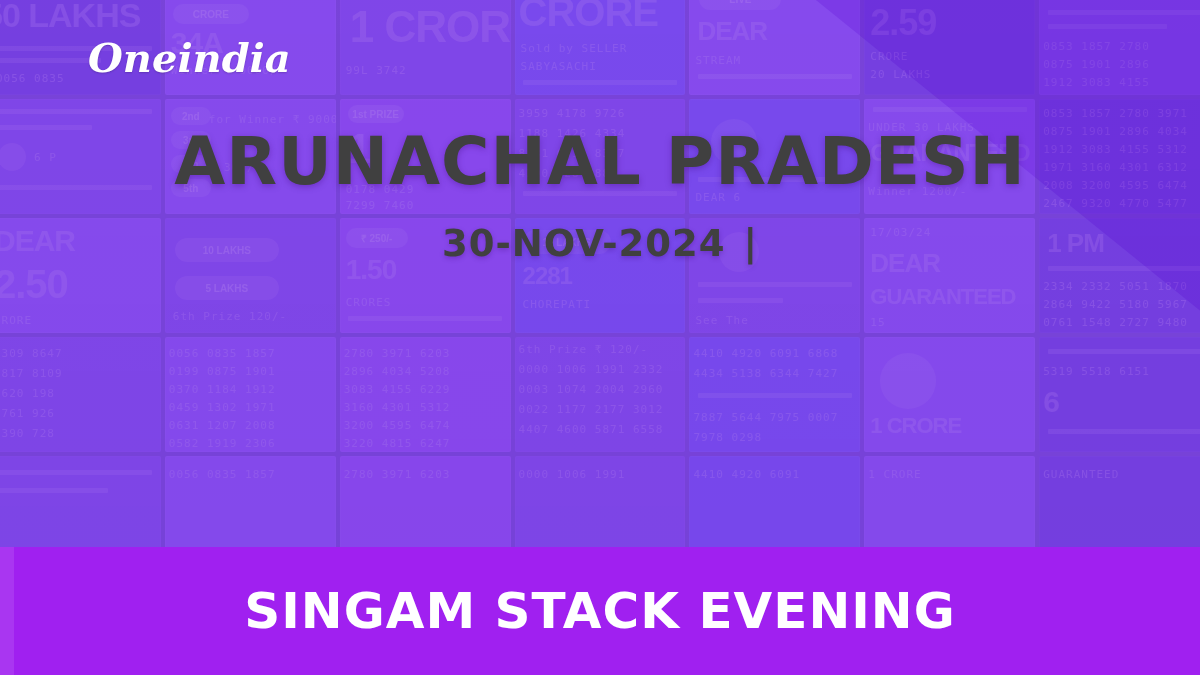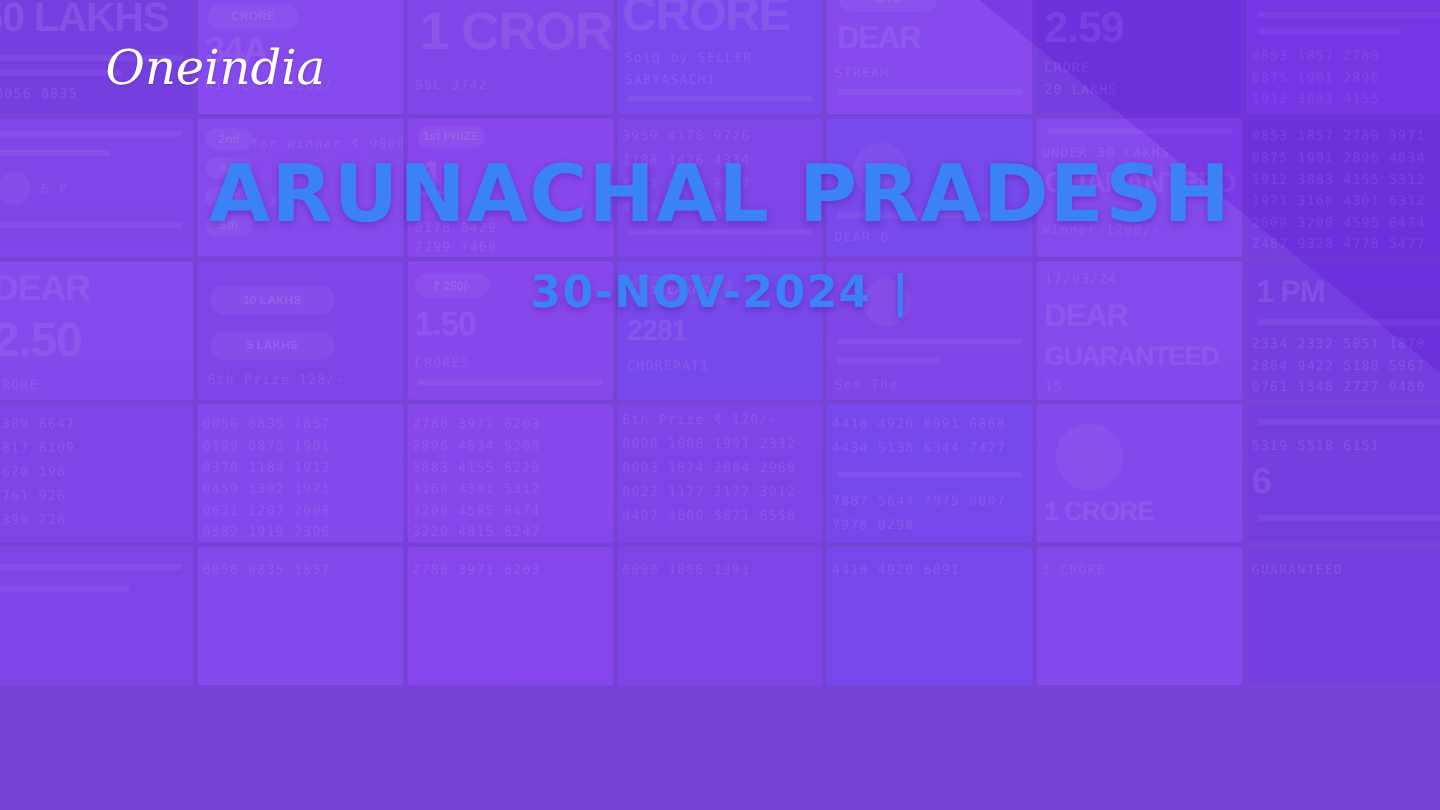--- a/index.html
+++ b/index.html
@@ -116,34 +116,34 @@
   .content {
     position: absolute;
     inset: 0;
   }
   .logo {
     position: absolute;
     left: 88px;
     top: 34px;
     font-family: "DejaVu Serif", serif;
     font-style: italic;
-    font-weight: normal;
+    font-weight: bold;
     font-size: 40px;
     color: #ffffff;
     letter-spacing: 0px;
     text-shadow: 0 1px 2px rgba(0,0,0,0.18);
   }
 
   .titles {
     position: absolute;
     left: 0;
     right: 0;
     top: 124px;
     text-align: center;
-    color: #3b82f6;
+    color: #404040;
   }
   .title-line {
     font-family: "DejaVu Sans", sans-serif;
     font-weight: bold;
     font-size: 66px;
     line-height: 76px;
     letter-spacing: 1px;
     text-shadow: 0 2px 6px rgba(60,10,120,0.35);
   }
   .datebar {
@@ -412,15 +412,19 @@
 
     <div class="logo">Oneindia</div>
 
     <div class="titles">
       <div class="title-line">ARUNACHAL PRADESH</div>
       <div class="datebar">
         <span>30-NOV-2024</span><span class="sep">|</span>
       </div>
     </div>
 
+    <div class="footer">
+      <div class="footer-strip-left"></div>
+      <div class="footer-text">SINGAM STACK EVENING</div>
+    </div>
 
   </div>
 </div>
 
 </body></html>

